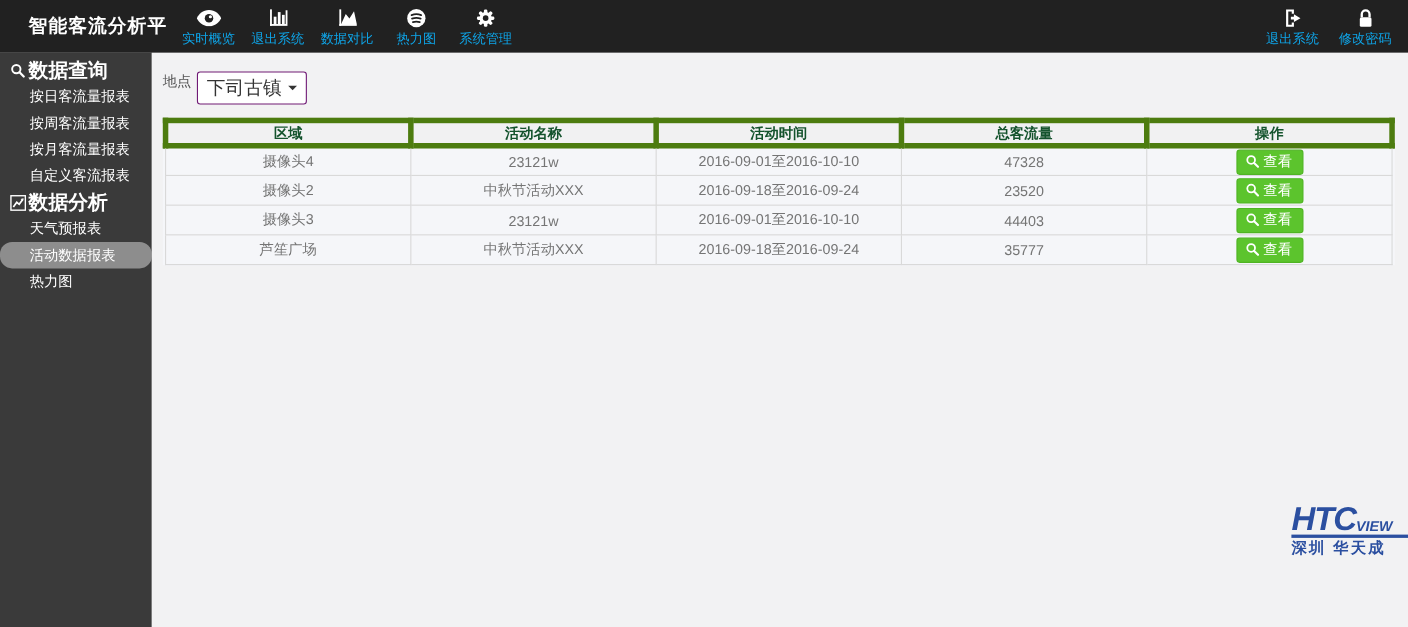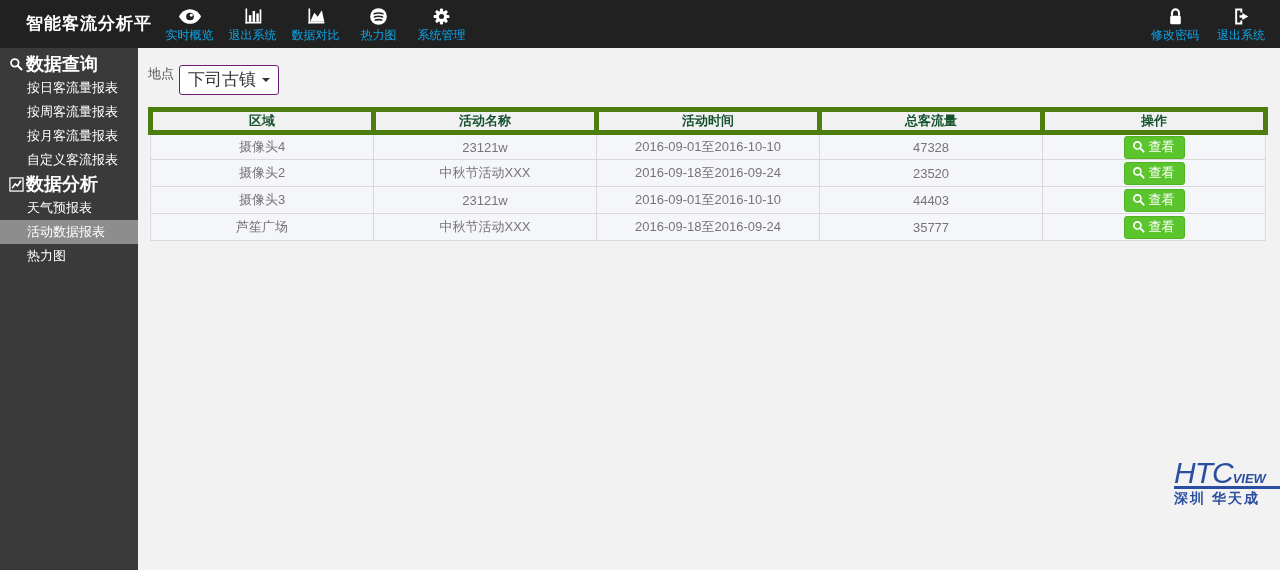--- a/index.html
+++ b/index.html
@@ -37,21 +37,21 @@
   }
   .side-header {
     font-size:18px; font-weight:bold; height:24px; line-height:24px;
     padding-left:8px; display:flex; align-items:center; gap:2px; white-space:nowrap;
   }
   .side-header .ico { display:inline-flex; width:16px; justify-content:center; }
   .side-item {
     font-size:13px; height:24px; line-height:24px; padding-left:27px;
     cursor:pointer; white-space:nowrap; color:#fff;
   }
-  .side-item.selected { background:#8d8d8d; }
+  .side-item.selected { background:#8d8d8d;border-radius:11px; }
 
   
   .main { position:absolute; left:138px; top:48px; width:1142px; height:522px; background:#f2f2f3; }
   .filter-bar { padding:17px 10px 12px 10px; display:flex; align-items:flex-start; font-size:13px; color:#555; }
   .loc-label { margin-right:5px; }
   .loc-select {
     background:#fff; border:1px solid #701a75; border-radius:3px;
     padding:2px 8px 3px 8px; font-size:17px; color:#333;
     display:inline-flex; align-items:center; gap:6px; cursor:pointer;
   }
@@ -74,21 +74,21 @@
     display:inline-flex; align-items:center; gap:4px;
     background:#5cc42d; border:1px solid #4fb423; border-radius:3px;
     color:#fff; font-size:13px; padding:2px 9px 3px 7px; cursor:pointer; line-height:16px;
   }
 
   
   .logo {
     position:absolute; right:-6px; top:412px; width:112px; color:#2b4fa0; cursor:default;
   }
   .logo-top { display:flex; align-items:flex-end; border-bottom:3px solid #2b4fa0; padding-bottom:0; font-style:italic; }
-  .logo-htc { font-size:30px; font-weight:normal; line-height:26px; letter-spacing:-1px; }
+  .logo-htc { font-size:30px; font-weight:bold; line-height:26px; letter-spacing:-1px; }
   .logo-view { font-size:13px; font-weight:bold; text-transform:uppercase; line-height:15px; letter-spacing:0; }
   .logo-caption { font-size:14px; font-weight:bold; letter-spacing:2px; margin-top:1px; white-space:nowrap; }
 
   svg { display:block; }
 </style>
 </head>
 <body>
 
 <div class="topbar">
   <div class="app-title">智能客流分析平台</div>
@@ -157,35 +157,35 @@
             <circle cx="12" cy="12" r="3.2" fill="#212121"></circle>
           </svg>
       </span>
       <span class="lbl">系统管理</span>
     </div>
   </div>
 
   <div class="topnav-right">
     <div class="topnav-item">
       <span class="ico">
+        <svg width="19" height="19" viewBox="0 0 24 24">
+            <path d="M4 2 h9 v5 h-2.5 V4.5 H6.5 v15 h4 V17 H13 v5 H4 z" fill="#fff"></path>
+            <path d="M13 7.5 l7.5 4.5 -7.5 4.5 v-3 H9.5 v-3 H13 z" fill="#fff"></path>
+          </svg>
+      </span>
+      <span class="lbl">退出系统</span>
+    </div>
+    <div class="topnav-item">
+      <span class="ico">
         <svg width="17" height="19" viewBox="0 0 24 26">
             <path d="M7 12 V8 a5 5 0 0 1 10 0 v4" fill="none" stroke="#fff" stroke-width="3"></path>
             <rect x="4.5" y="12" width="15" height="12" rx="2" fill="#fff"></rect>
           </svg>
       </span>
       <span class="lbl">修改密码</span>
-    </div>
-    <div class="topnav-item">
-      <span class="ico">
-        <svg width="19" height="19" viewBox="0 0 24 24">
-            <path d="M4 2 h9 v5 h-2.5 V4.5 H6.5 v15 h4 V17 H13 v5 H4 z" fill="#fff"></path>
-            <path d="M13 7.5 l7.5 4.5 -7.5 4.5 v-3 H9.5 v-3 H13 z" fill="#fff"></path>
-          </svg>
-      </span>
-      <span class="lbl">退出系统</span>
     </div>
   </div>
 </div>
 
 <div class="sidebar">
   <div class="side-header">
     <span class="ico">
       <svg width="14" height="14" viewBox="0 0 24 24">
           <circle cx="10" cy="10" r="6.5" fill="none" stroke="#fff" stroke-width="3"></circle>
           <line x1="15" y1="15" x2="21.5" y2="21.5" stroke="#fff" stroke-width="3.5" stroke-linecap="round"></line>

